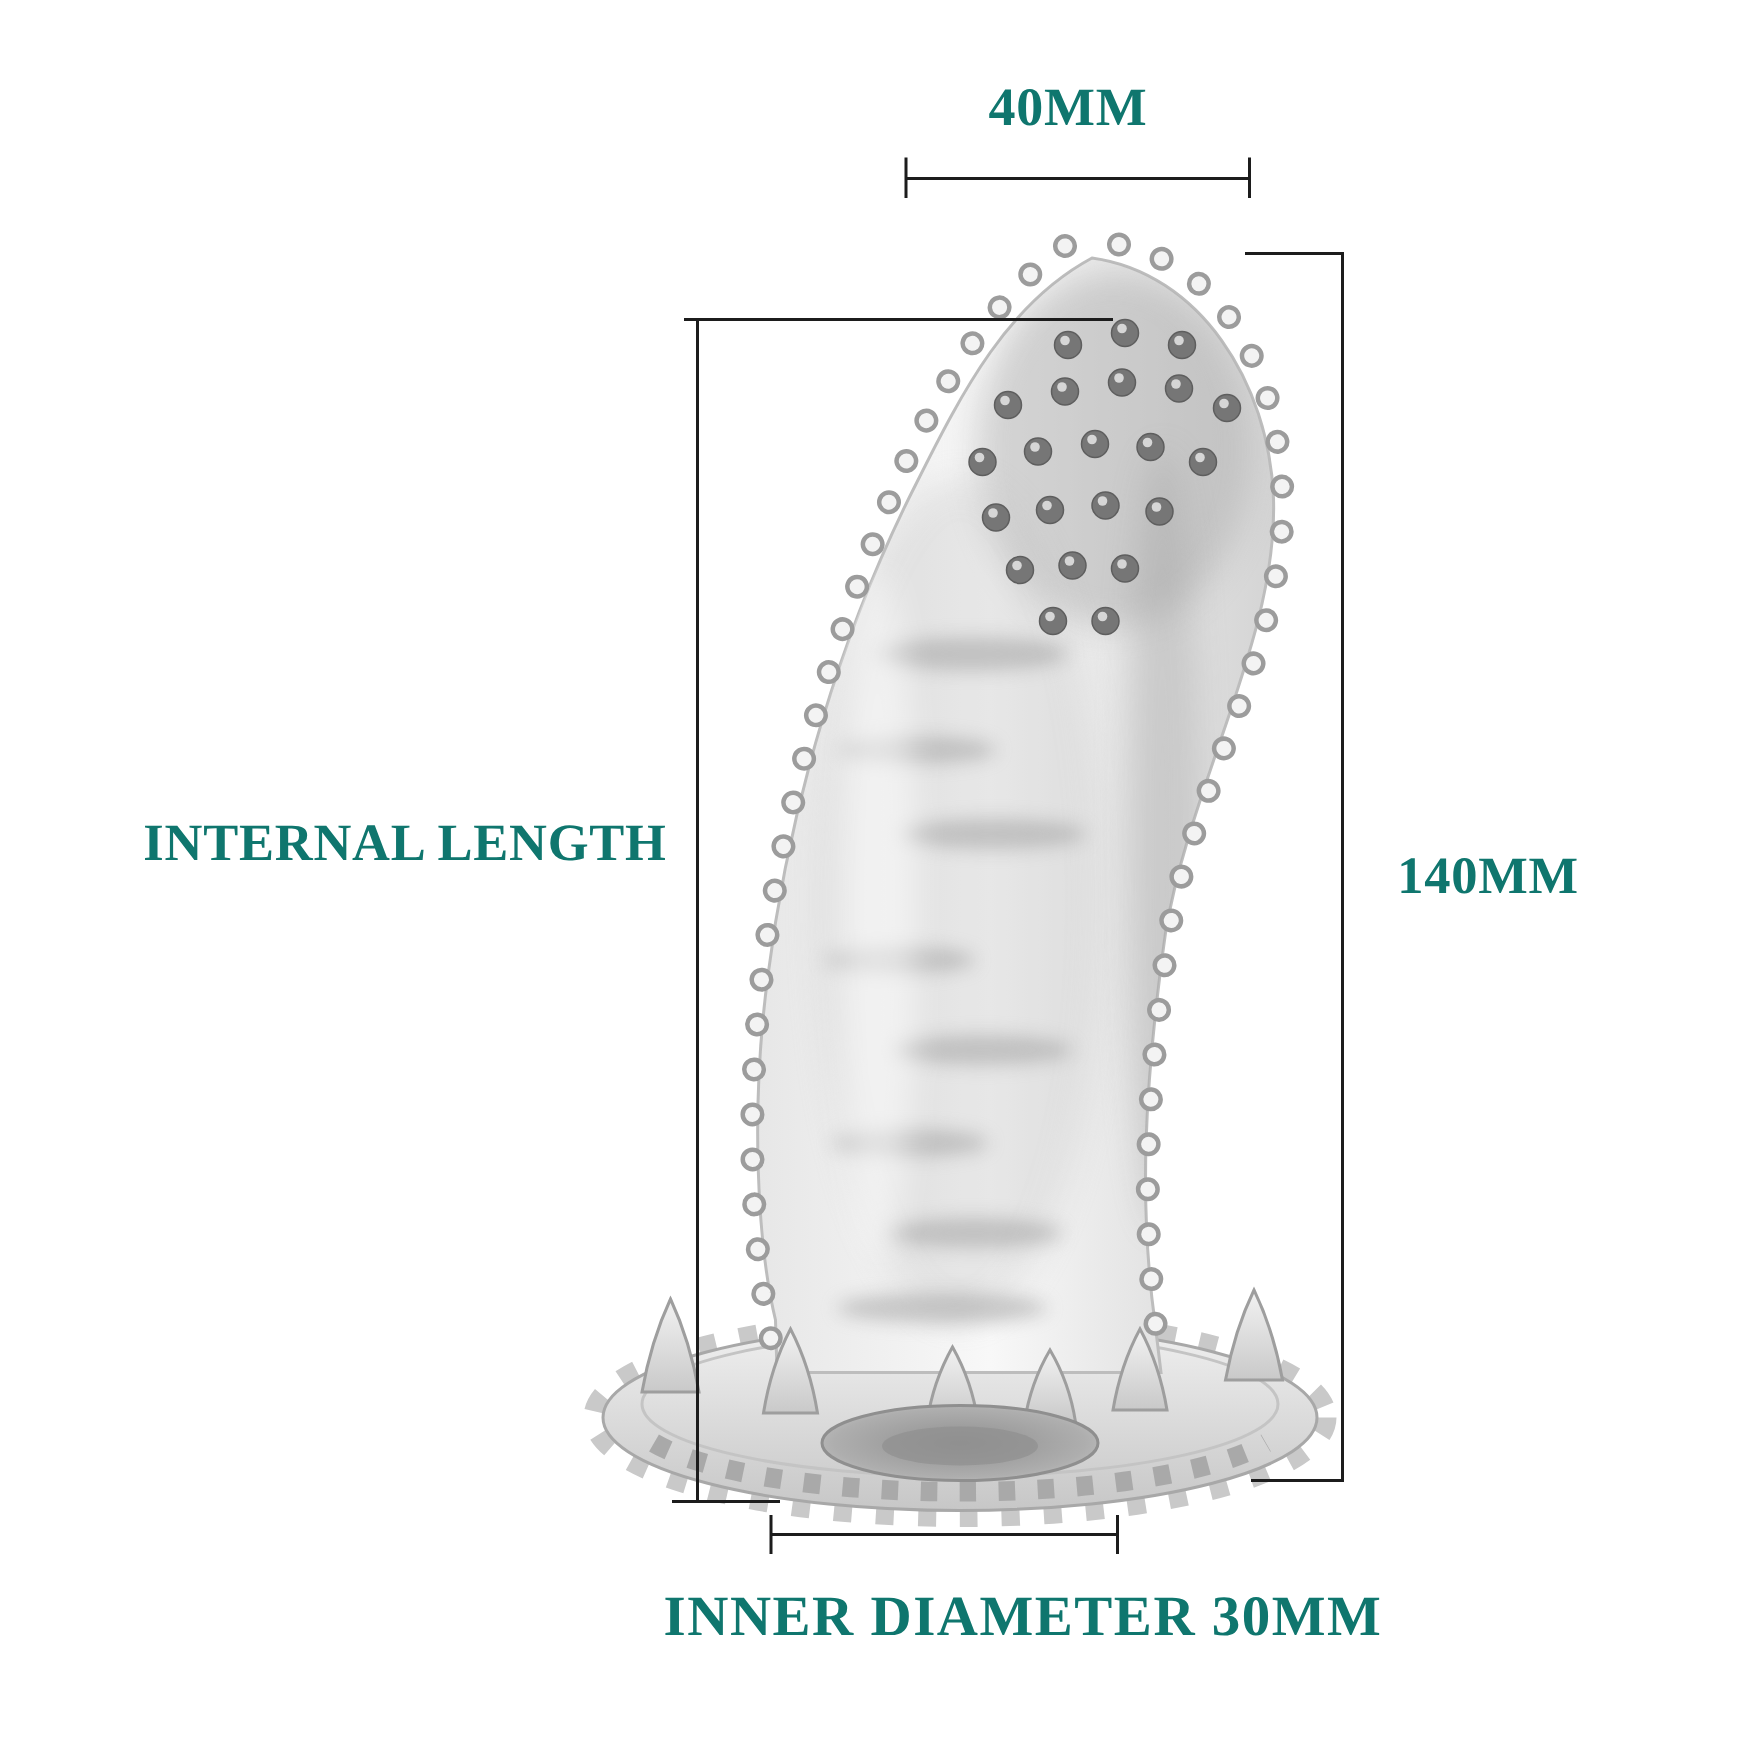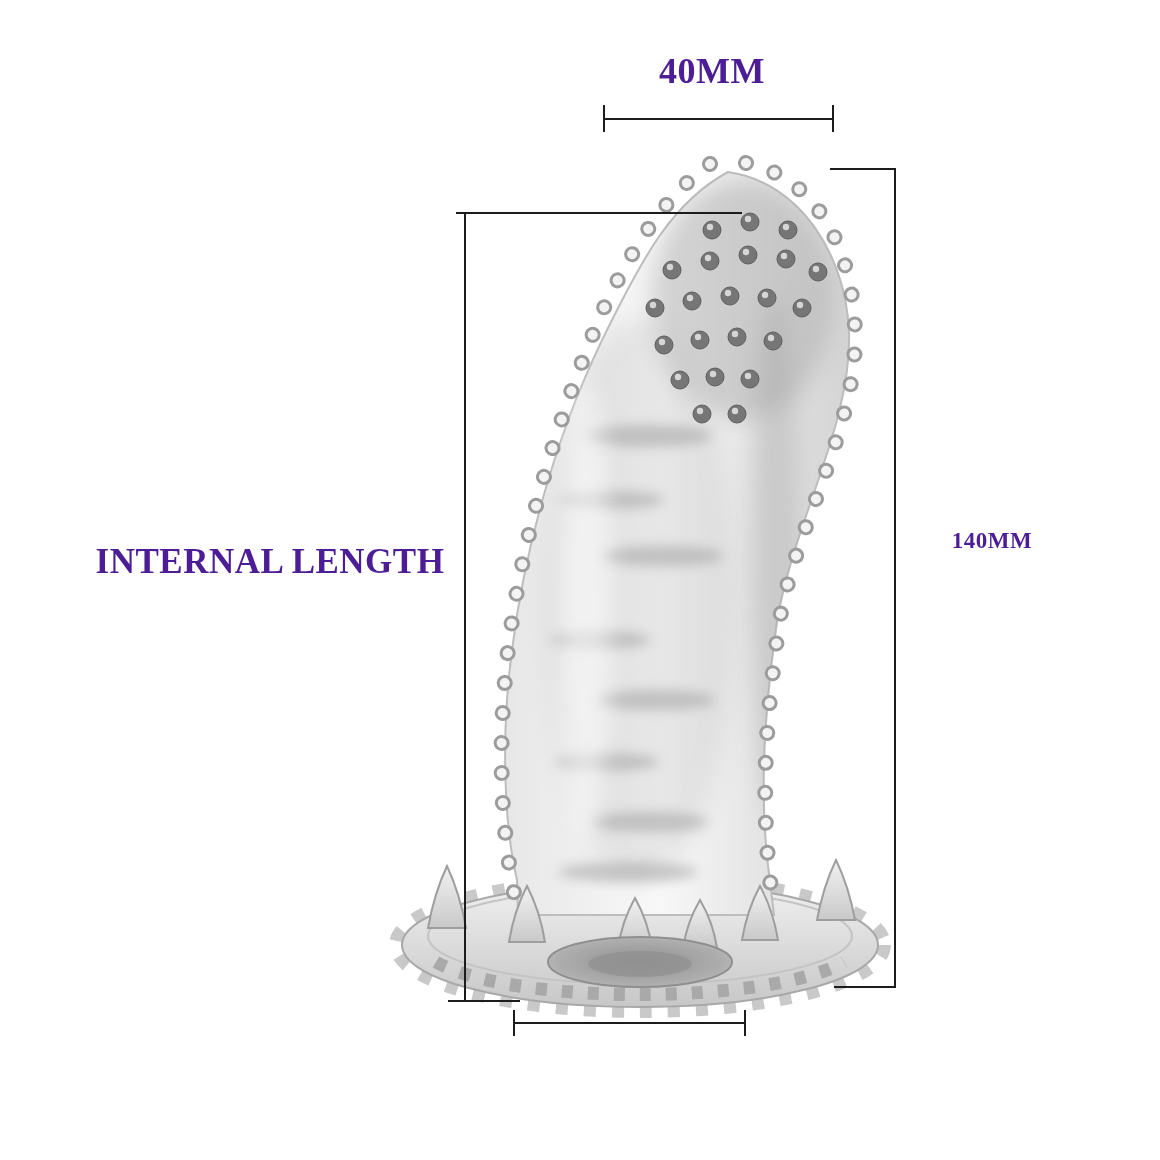--- a/index.html
+++ b/index.html
@@ -4,26 +4,26 @@
 <style>
   * { margin:0; padding:0; box-sizing:border-box; }
   html,body { background:#ffffff; }
   body { font-family:"Liberation Serif", serif; }
   .canvas {
     position:relative; width:1160px; height:1160px;
     background:#ffffff; overflow:hidden; margin:0 auto;
   }
   .product-svg { position:absolute; left:0; top:0; width:1160px; height:1160px; }
   .dim-label {
-    position:absolute; color:#4c1d95; font-weight:bold;
+    position:absolute; color:#0f766e; font-weight:bold;
     text-align:center; letter-spacing:0.5px; z-index:3;
   }
   .lbl-top    { left:512px; top:50px;  width:400px; font-size:36px; }
   .lbl-left   { left:40px;  top:538px; width:460px; font-size:35px; line-height:47px; }
-  .lbl-right  { left:892px; top:528px; width:200px; font-size:23px; }
+  .lbl-right  { left:892px; top:564px; width:200px; font-size:35px; }
   .lbl-bottom { left:382px; top:1056px; width:600px; font-size:38px; letter-spacing:1px; }
   .hline { position:absolute; height:2px; background:#1c1c1c; z-index:2; }
   .vline { position:absolute; width:2px;  background:#1c1c1c; z-index:2; }
   
   .tw-line  { left:604px; top:118px; width:229px; }
   .tw-tickL { left:603px; top:105px; height:27px; }
   .tw-tickR { left:832px; top:105px; height:27px; }
   
   .il-line    { left:464px; top:212px; height:790px; }
   .il-tickTop { left:456px; top:212px; width:286px; }
@@ -197,17 +197,18 @@
   </div>
   <div class="vline il-line"></div>
   <div class="hline il-tickTop"></div>
   <div class="hline il-tickBot"></div>
 
   <div class="dim-label lbl-right">140MM</div>
   <div class="vline oh-line"></div>
   <div class="hline oh-tickTop"></div>
   <div class="hline oh-tickBot"></div>
 
+  <div class="dim-label lbl-bottom">INNER DIAMETER 30MM</div>
   <div class="hline id-line"></div>
   <div class="vline id-tickL"></div>
   <div class="vline id-tickR"></div>
 
 </div>
 
 </body></html>

